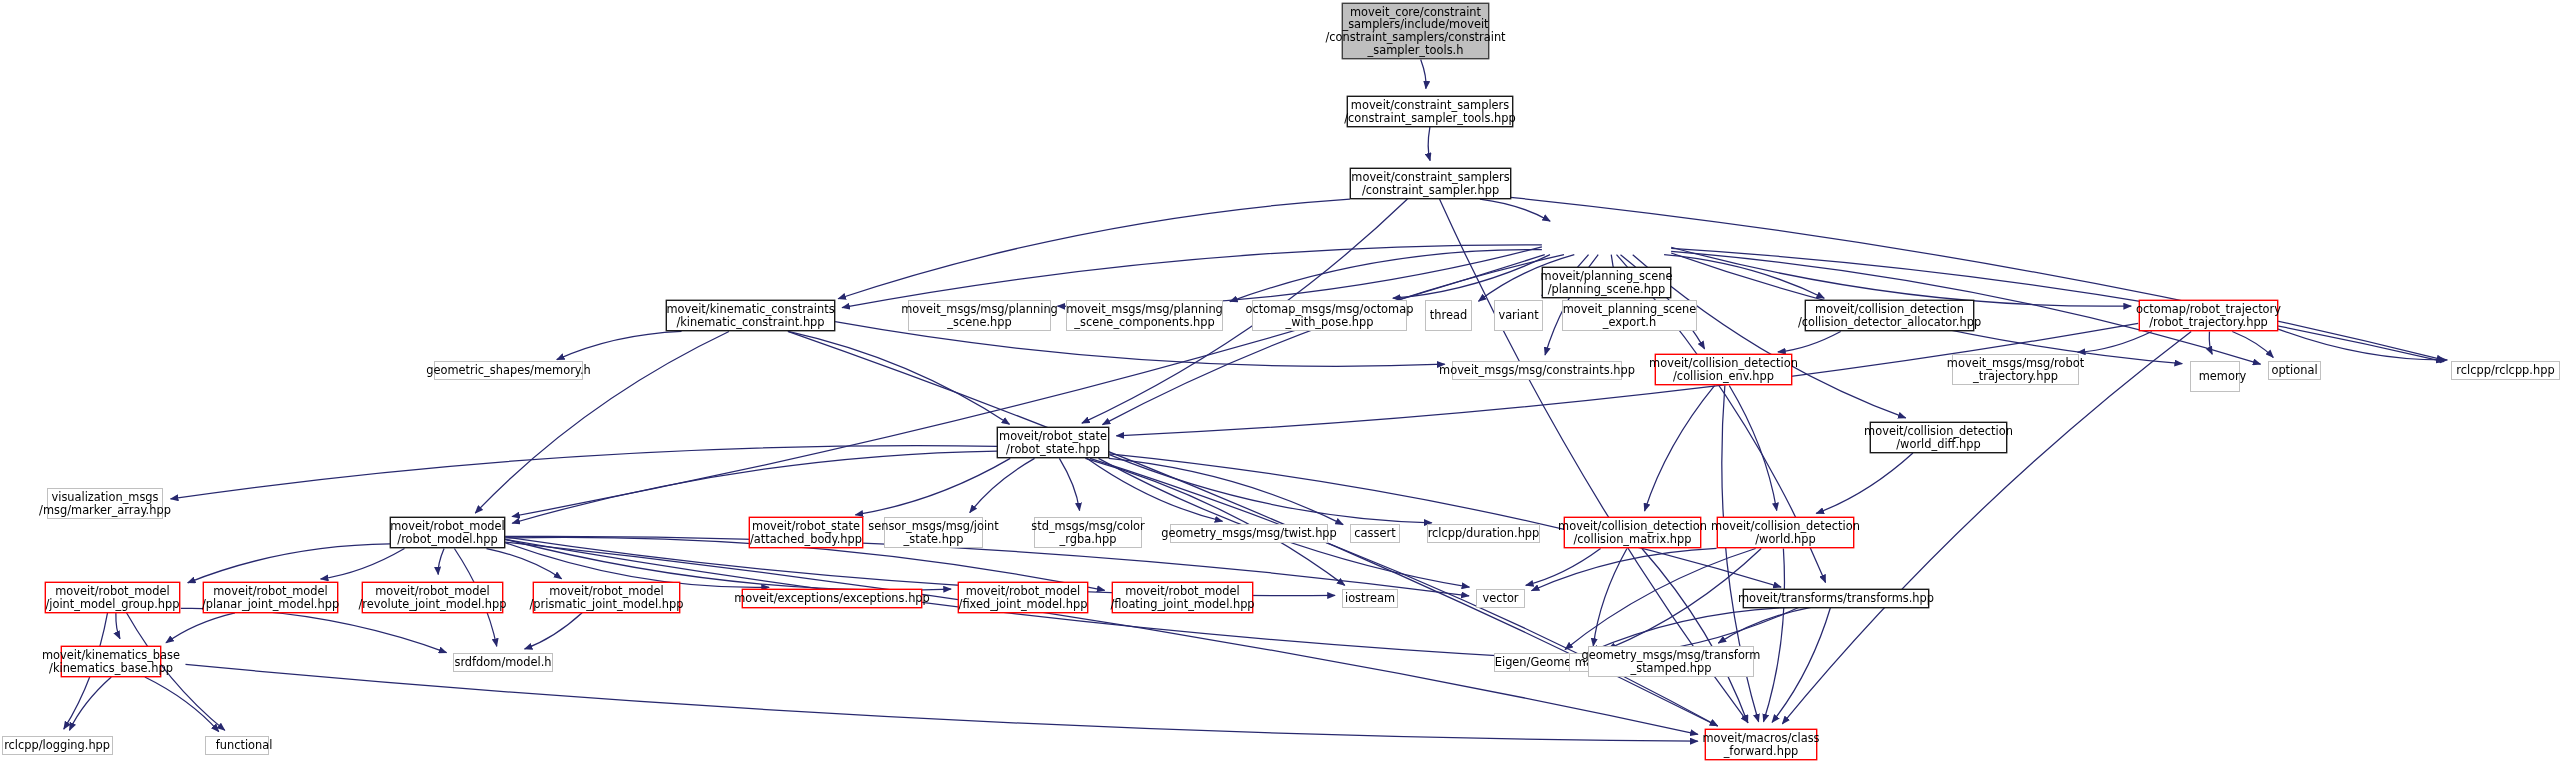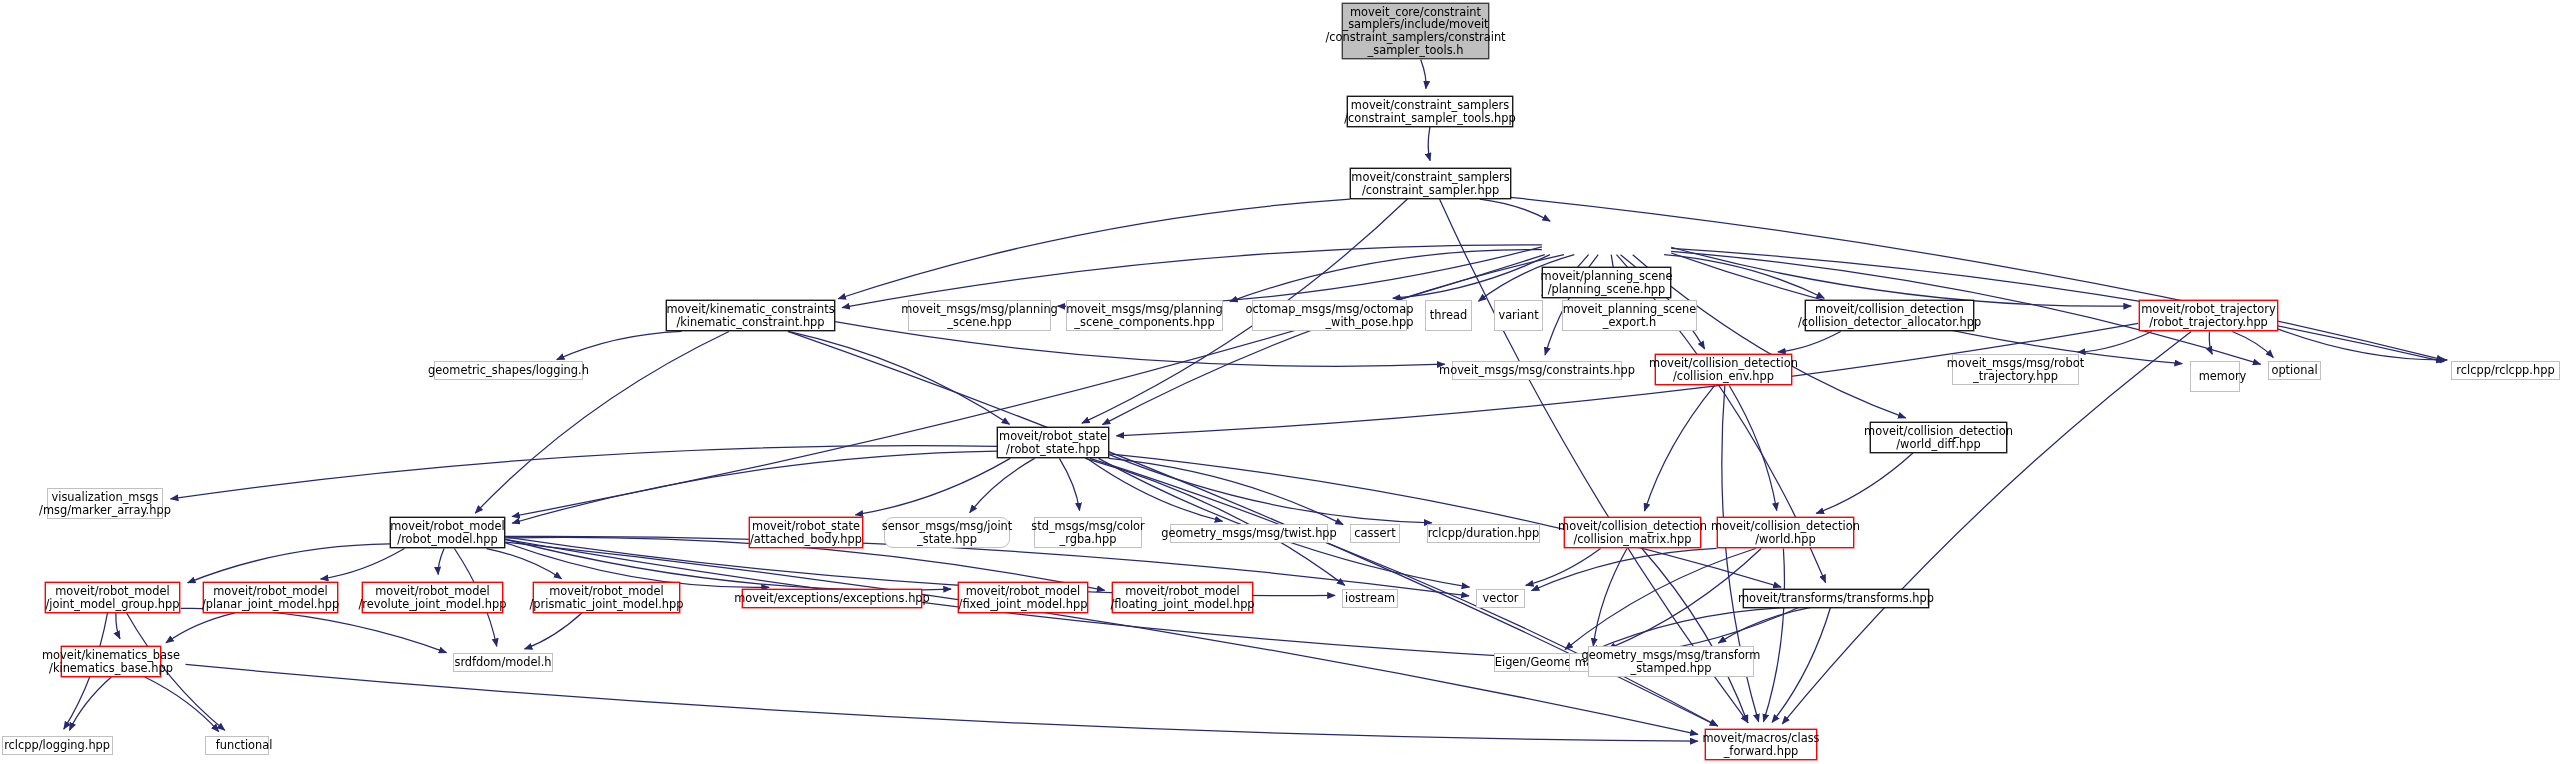--- a/index.html
+++ b/index.html
@@ -162,50 +162,50 @@
       <div class="node black" style="left: 1350px; top: 168px; width: 161px; height: 31px;">moveit/constraint_samplers
 /constraint_sampler.hpp</div>
       <div class="node black" style="left: 1542px; top: 223px; width: 129px; height: 31px; margin-top: 44px;">moveit/planning_scene
 /planning_scene.hpp</div>
       <div class="node black" style="left: 666px; top: 300px; width: 169px; height: 31px;">moveit/kinematic_constraints
 /kinematic_constraint.hpp</div>
       <div class="node gray" style="left: 908px; top: 300px; width: 143px; height: 31px;">moveit_msgs/msg/planning
 _scene.hpp</div>
       <div class="node gray" style="left: 1066px; top: 300px; width: 157px; height: 31px;">moveit_msgs/msg/planning
 _scene_components.hpp</div>
-      <div class="node gray" style="left: 1252px; top: 300px; width: 155px; height: 31px; text-align: right;">octomap_msgs/msg/octomap
+      <div class="node gray" style="left: 1252px; top: 300px; width: 155px; height: 31px;">octomap_msgs/msg/octomap
 _with_pose.hpp</div>
       <div class="node gray" style="left: 1425px; top: 300px; width: 47px; height: 31px;">thread</div>
       <div class="node gray" style="left: 1494px; top: 300px; width: 49px; height: 31px;">variant</div>
       <div class="node gray" style="left: 1562px; top: 300px; width: 135px; height: 31px;">moveit_planning_scene
 _export.h</div>
       <div class="node black" style="left: 1805px; top: 300px; width: 169px; height: 31px;">moveit/collision_detection
 /collision_detector_allocator.hpp</div>
-      <div class="node red" style="left: 2139px; top: 300px; width: 139px; height: 31px;">moveit/robot_trajectory
+      <div class="node red" style="left: 2139px; top: 300px; width: 139px; height: 31px;">octomap/robot_trajectory
 /robot_trajectory.hpp</div>
-      <div class="node gray" style="left: 434px; top: 361px; width: 149px; height: 19px; font-size: 11.4px;">geometric_shapes/logging.h</div>
+      <div class="node gray" style="left: 434px; top: 361px; width: 149px; height: 19px; font-size: 11.4px;">geometric_shapes/memory.h</div>
       <div class="node gray" style="left: 1452px; top: 361px; width: 170px; height: 19px; font-size: 11.4px;">moveit_msgs/msg/constraints.hpp</div>
       <div class="node red" style="left: 1655px; top: 354px; width: 137px; height: 31px;">moveit/collision_detection
 /collision_env.hpp</div>
       <div class="node gray" style="left: 1952px; top: 354px; width: 127px; height: 31px;">moveit_msgs/msg/robot
 _trajectory.hpp</div>
       <div class="node gray" style="left: 2190px; top: 361px; width: 50px; height: 31px; font-size: 11.4px; padding-left: 19px;">memory</div>
       <div class="node gray" style="left: 2268px; top: 361px; width: 53px; height: 19px; font-size: 11.4px;">optional</div>
       <div class="node gray" style="left: 2451px; top: 361px; width: 109px; height: 19px; font-size: 11.4px;">rclcpp/rclcpp.hpp</div>
       <div class="node black" style="left: 1870px; top: 422px; width: 137px; height: 31px;">moveit/collision_detection
 /world_diff.hpp</div>
       <div class="node black" style="left: 997px; top: 427px; width: 112px; height: 31px;">moveit/robot_state
 /robot_state.hpp</div>
       <div class="node gray" style="left: 47px; top: 488px; width: 116px; height: 31px;">visualization_msgs
 /msg/marker_array.hpp</div>
       <div class="node black" style="left: 390px; top: 517px; width: 115px; height: 31px;">moveit/robot_model
 /robot_model.hpp</div>
       <div class="node red" style="left: 749px; top: 517px; width: 114px; height: 31px;">moveit/robot_state
 /attached_body.hpp</div>
-      <div class="node gray" style="left: 884px; top: 517px; width: 126px; height: 31px; border-radius: 9px;">sensor_msgs/msg/joint
+      <div class="node gray" style="left: 884px; top: 517px; width: 99px; height: 31px;">sensor_msgs/msg/joint
 _state.hpp</div>
       <div class="node gray" style="left: 1034px; top: 517px; width: 108px; height: 31px;">std_msgs/msg/color
 _rgba.hpp</div>
       <div class="node gray" style="left: 1170px; top: 524px; width: 158px; height: 19px; font-size: 11.4px;">geometry_msgs/msg/twist.hpp</div>
       <div class="node gray" style="left: 1350px; top: 524px; width: 50px; height: 19px; font-size: 11.4px;">cassert</div>
       <div class="node gray" style="left: 1427px; top: 524px; width: 113px; height: 19px; font-size: 11.4px;">rclcpp/duration.hpp</div>
       <div class="node red" style="left: 1564px; top: 517px; width: 137px; height: 31px;">moveit/collision_detection
 /collision_matrix.hpp</div>
       <div class="node red" style="left: 1717px; top: 517px; width: 137px; height: 31px;">moveit/collision_detection
 /world.hpp</div>

